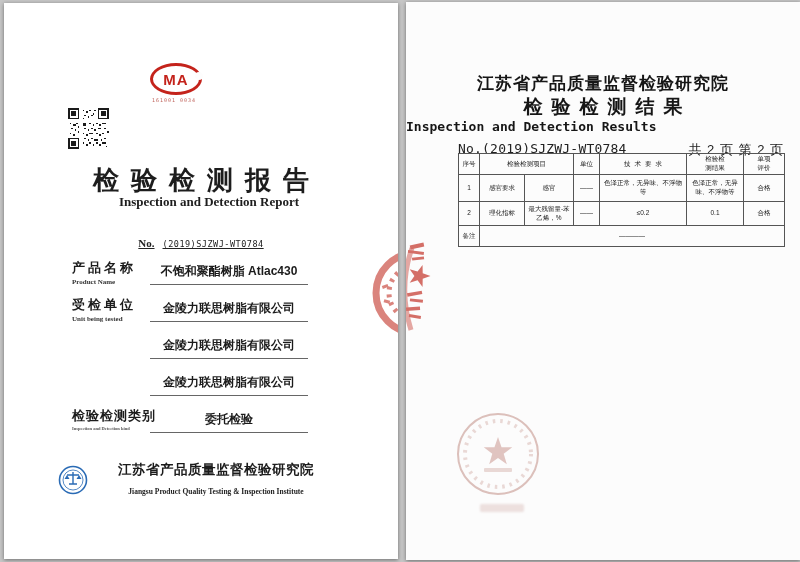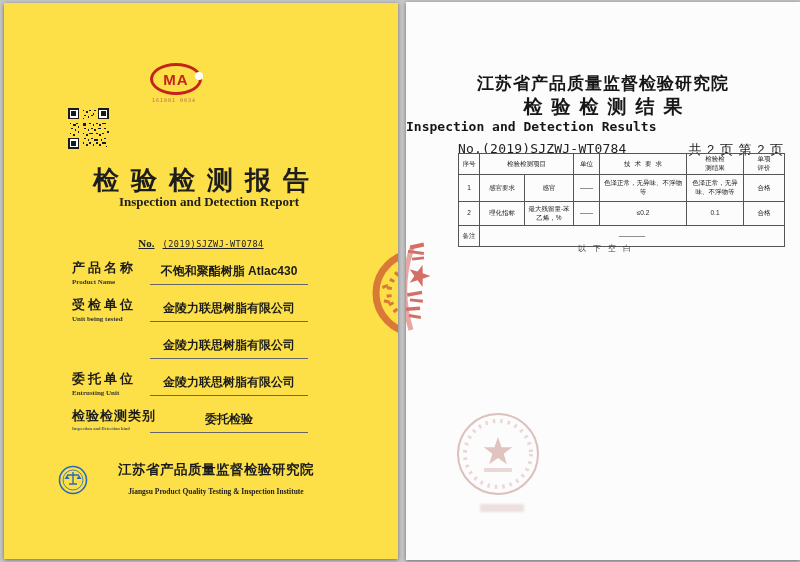--- a/index.html
+++ b/index.html
@@ -3,21 +3,21 @@
 <meta charset="utf-8">
 <style>
   html,body{margin:0;padding:0;}
   body{
     width:800px;height:562px;overflow:hidden;
     background:#c6c6c6;
     font-family:"Liberation Serif","DejaVu Serif",serif;
     color:#222;position:relative;
   }
   .page{
-    position:absolute;background:#fde047;overflow:hidden;
+    position:absolute;background:#ffffff;overflow:hidden;
     box-shadow:0 1px 4px rgba(0,0,0,.45);
   }
   .page-left{left:4px;top:3px;width:394px;height:556px;}
   .page-right{left:406px;top:2px;width:394px;height:558px;background:#fcfcfc;}
 
   
   .cma{
     position:absolute;left:146px;top:60px;width:46px;height:26px;
     border:3px solid #c4231b;border-radius:50%;
     display:flex;align-items:center;justify-content:center;
@@ -180,24 +180,20 @@
       <div class="f-label">
         <div class="f-zh">受检单位</div>
         <div class="f-en">Unit  being  tested</div>
       </div>
       <div class="f-value">金陵力联思树脂有限公司</div>
     </div>
     <div class="field-row">
       <div class="f-value">金陵力联思树脂有限公司</div>
     </div>
     <div class="field-row">
-      <div class="f-label">
-        <div class="f-zh">委托单位</div>
-        <div class="f-en">Entrusting  Unit</div>
-      </div>
       <div class="f-value">金陵力联思树脂有限公司</div>
     </div>
     <div class="field-row">
       <div class="f-label">
         <div class="f-zh">检验检测类别</div>
         <div class="f-en">Inspection  and  Detection  kind</div>
       </div>
       <div class="f-value">委托检验</div>
     </div>
   </div>
@@ -277,21 +273,20 @@
       <td>0.1</td>
       <td>合格</td>
     </tr>
     <tr class="remark">
       <td>备注</td>
       <td colspan="6">————</td>
     </tr>
   </tbody>
     </table>
 
-  <div class="blank-note">以下空白</div>
 
   <svg class="seal-frag" style="left:-8px;top:236px;" width="44" height="100" viewBox="0 0 44 100" opacity="0.72">
     <g fill="#c5392f">
       <rect x="12" y="6" width="14" height="4" transform="rotate(-12 19 8)"></rect>
       <rect x="10" y="13" width="16" height="3" transform="rotate(8 18 14)"></rect>
       <rect x="14" y="19" width="12" height="3" transform="rotate(-6 20 20)"></rect>
       <path transform="translate(21,38) scale(1.15) rotate(18)" d="M0,-10 L2.35,-3.24 L9.51,-3.09 L3.8,1.24 L5.88,8.09 L0,4 L-5.88,8.09 L-3.8,1.24 L-9.51,-3.09 L-2.35,-3.24 Z"></path>
       <rect x="9" y="54" width="15" height="3.5" transform="rotate(-10 16 55)"></rect>
       <rect x="12" y="61" width="13" height="3" transform="rotate(6 18 62)"></rect>
       <rect x="8" y="69" width="14" height="3.5" transform="rotate(-4 15 70)"></rect>

